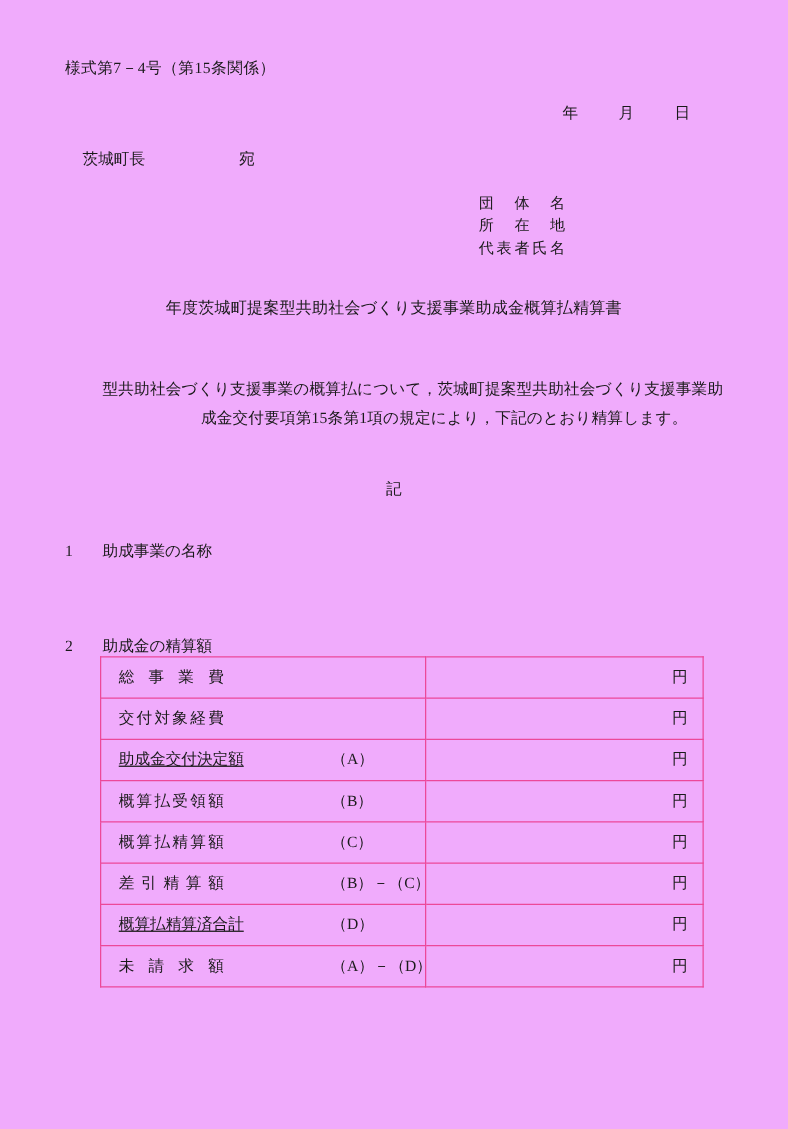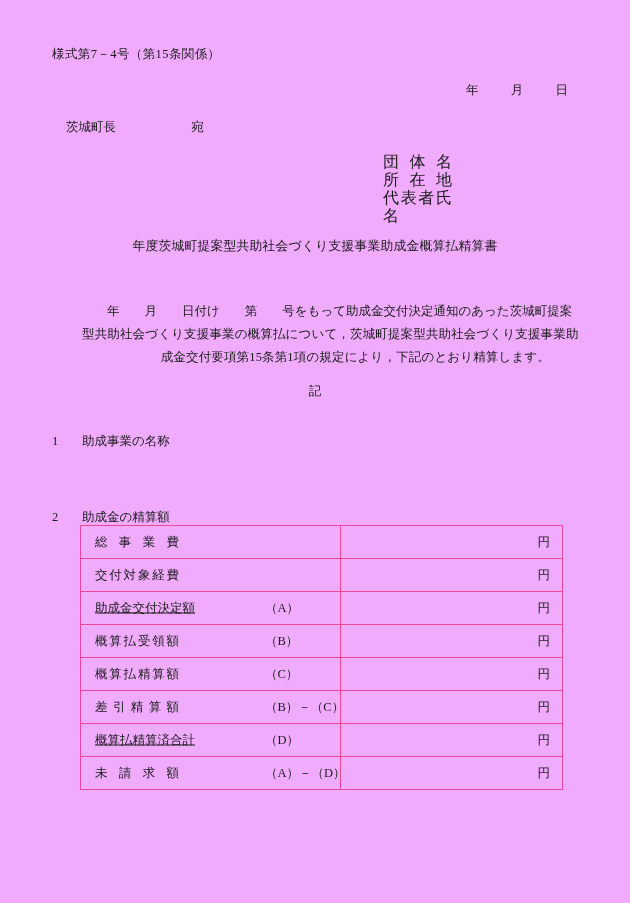--- a/index.html
+++ b/index.html
@@ -28,42 +28,42 @@
 
   
   .form-no {
     left: 52px;
     top: 46px;
     font-size: 12.5px;
     letter-spacing: 0.4px;
   }
   .date-line {
     left: 0;
-    right: 62px;
+    right: 78px;
     top: 82px;
     text-align: right;
     font-size: 12.5px;
   }
   .date-line .seg { display: inline-block; }
   .gap-wide { display: inline-block; width: 26px; }
 
   .addressee {
     left: 66px;
     top: 119px;
     font-size: 12.5px;
   }
   .addressee .ate { display: inline-block; margin-left: 72px; }
 
   
   .org-block {
     left: 8px;
     right: 178px;
     top: 153px;
     text-align: right;
-    font-size: 16px;
+    font-size: 12px;
     line-height: 18px;
   }
   .org-row { display: block; }
   .org-row .spread5 {
     display: inline-block;
     text-align: justify;
     text-align-last: justify;
     width: 69px;
   }
 
@@ -196,21 +196,20 @@
     <span class="org-row">
       <span class="spread5">代表者氏名</span>
     </span>
   </div>
 
   <div class="abs doc-title jp">
     <span class="yeardo">年度</span><span>茨城町提案型共助社会づくり支援事業助成金概算払精算書</span>
   </div>
 
   <div class="abs body-para jp">
-    <span class="ln ln1">　　年　　月　　日付け　　第　　号をもって助成金交付決定通知のあった茨城町提案</span>
     <span class="ln ln2">型共助社会づくり支援事業の概算払について，茨城町提案型共助社会づくり支援事業助</span>
     <span class="ln ln3">成金交付要項第15条第1項の規定により，下記のとおり精算します。</span>
   </div>
 
   <div class="abs ki jp">記</div>
 
   <div class="abs sec sec-1 jp">
     <span class="num">1</span><span>助成事業の名称</span>
   </div>
 

